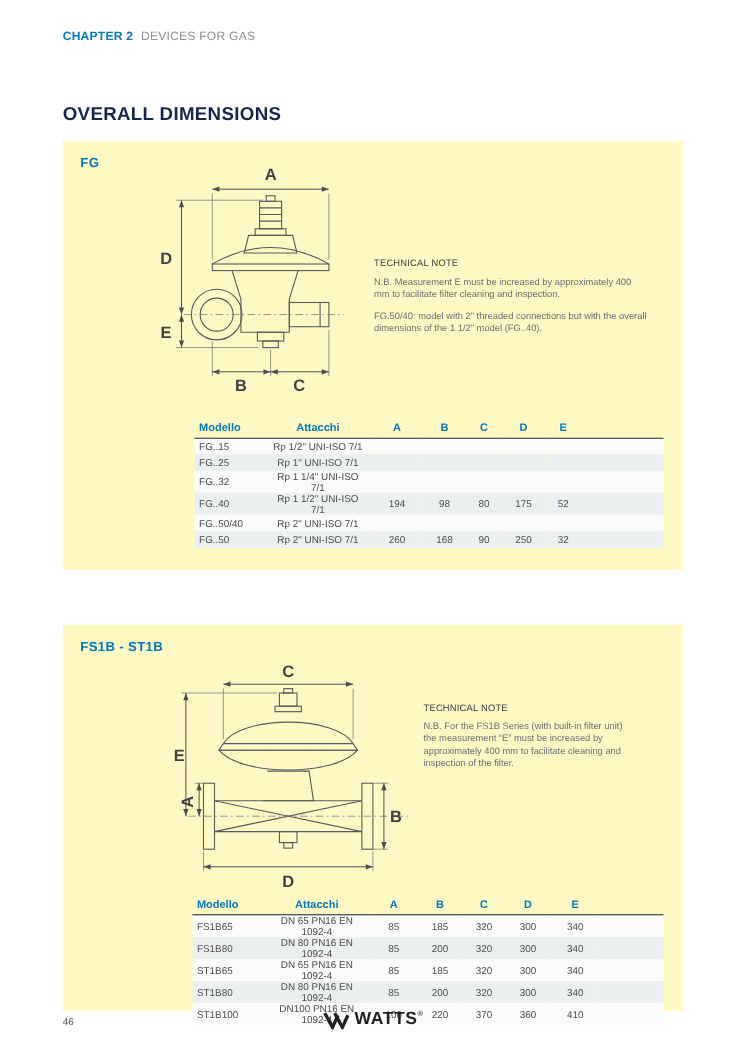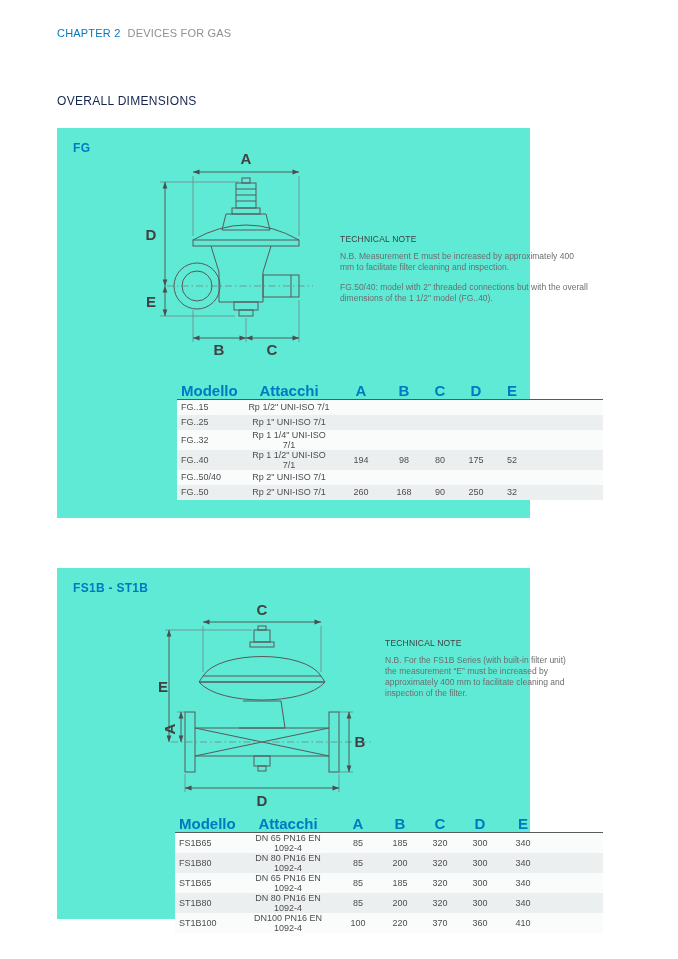--- a/index.html
+++ b/index.html
@@ -2,25 +2,25 @@
 <html><head>
 <meta charset="utf-8">
 <style>
   * { margin:0; padding:0; box-sizing:border-box; }
   html,body { background:#ffffff; }
   .page {
     position:relative; width:678px; height:959px; background:#ffffff;
     font-family:"Liberation Sans", sans-serif; overflow:hidden;
   }
   .page-header { position:absolute; left:57px; top:27px; font-size:11px; white-space:nowrap; }
-  .chapter { color:#0079c1; font-weight:normal; letter-spacing:.2px; }
+  .chapter { color:#0079c1; font-weight:bold; letter-spacing:.2px; }
   .chapter-sub { color:#8d8f92; margin-left:7px; letter-spacing:.2px; }
-  .section-title { position:absolute; left:57px; top:94px; font-size:12px; font-weight:normal; color:#16254e; letter-spacing:.3px; }
-
-  .panel { position:absolute; left:57px; width:473px; background:#5eead4; }
+  .section-title { position:absolute; left:57px; top:94px; font-size:17px; font-weight:bold; color:#16254e; letter-spacing:.3px; }
+
+  .panel { position:absolute; left:57px; width:564px; background:#fef9c3; }
   .panel-fg { top:128px; height:390px; }
   .panel-fs1b { top:547px; height:351px;margin-top:21px; }
   .panel-title { position:absolute; left:16px; top:13px; font-size:12px; font-weight:bold; color:#0079c1; letter-spacing:.3px; }
 
   .diagram { position:absolute; }
   .diagram-fg { left:74px; top:20px; }
   .diagram-fs1b { left:100px; top:34px; }
   .diagram svg { display:block; }
   .outline { stroke:#58595b; stroke-width:1; fill:none; }
   .dimline { stroke:#4d4d4f; stroke-width:0.9; fill:none; }
@@ -32,21 +32,21 @@
   .tech-note { position:absolute; }
   .note-fg { left:283px; top:106px; width:248px; }
   .note-fs1b { left:328px; top:70px; width:192px; }
   .tech-note h4 { font-size:8.5px; font-weight:normal; color:#414042; letter-spacing:.2px; margin-bottom:7px; }
   .tech-note p { font-size:8.5px; color:#6d6e71; line-height:11px; margin-bottom:9px; }
 
   .dim-table { position:absolute; border-collapse:collapse; table-layout:fixed; }
   .table-fg { left:120px; top:254px; width:426px; }
   .table-fs1b { left:118px; top:247px; width:428px; }
   .dim-table th {
-    font-size:15px; font-weight:bold; color:#0079c1; text-align:center;
+    font-size:10px; font-weight:bold; color:#0079c1; text-align:center;
     height:16px; padding:0 4px; vertical-align:middle; border-bottom:1px solid #58595b;
   }
   .dim-table td { font-size:9px; color:#4d4d4f; text-align:center; height:15px; padding:0 4px; vertical-align:middle; }
   .dim-table .t-left { text-align:left; }
   .dim-table tbody tr:nth-child(odd) { background:#fafbfb; }
   .dim-table tbody tr:nth-child(even) { background:#ecefef; }
 
   .page-footer { position:absolute; left:0; right:0; top:916px; height:30px; }
   .page-number { position:absolute; left:57px; top:8px; font-size:9px; color:#58595b; }
   .logo { position:absolute; left:50%; transform:translateX(-50%); top:2px; display:flex; align-items:center; }
@@ -372,14 +372,25 @@
           <td>220</td>
           <td>370</td>
           <td>360</td>
           <td>410</td>
           <td></td>
         </tr>
       </tbody>
     </table>
   </section>
 
+  <footer class="page-footer">
+    <span class="page-number">46</span>
+    <div class="logo">
+      <svg width="26" height="17" viewBox="0 0 26 17">
+        <path d="M2,2 L9,15 L14,4" stroke="#231f20" stroke-width="3" fill="none"></path>
+        <path d="M11,2 L18,15 L23,4" stroke="#231f20" stroke-width="3" fill="none"></path>
+      </svg>
+      <span class="logo-text">WATTS</span>
+      <span class="logo-reg">®</span>
+    </div>
+  </footer>
 
 </div>
 
 </body></html>

